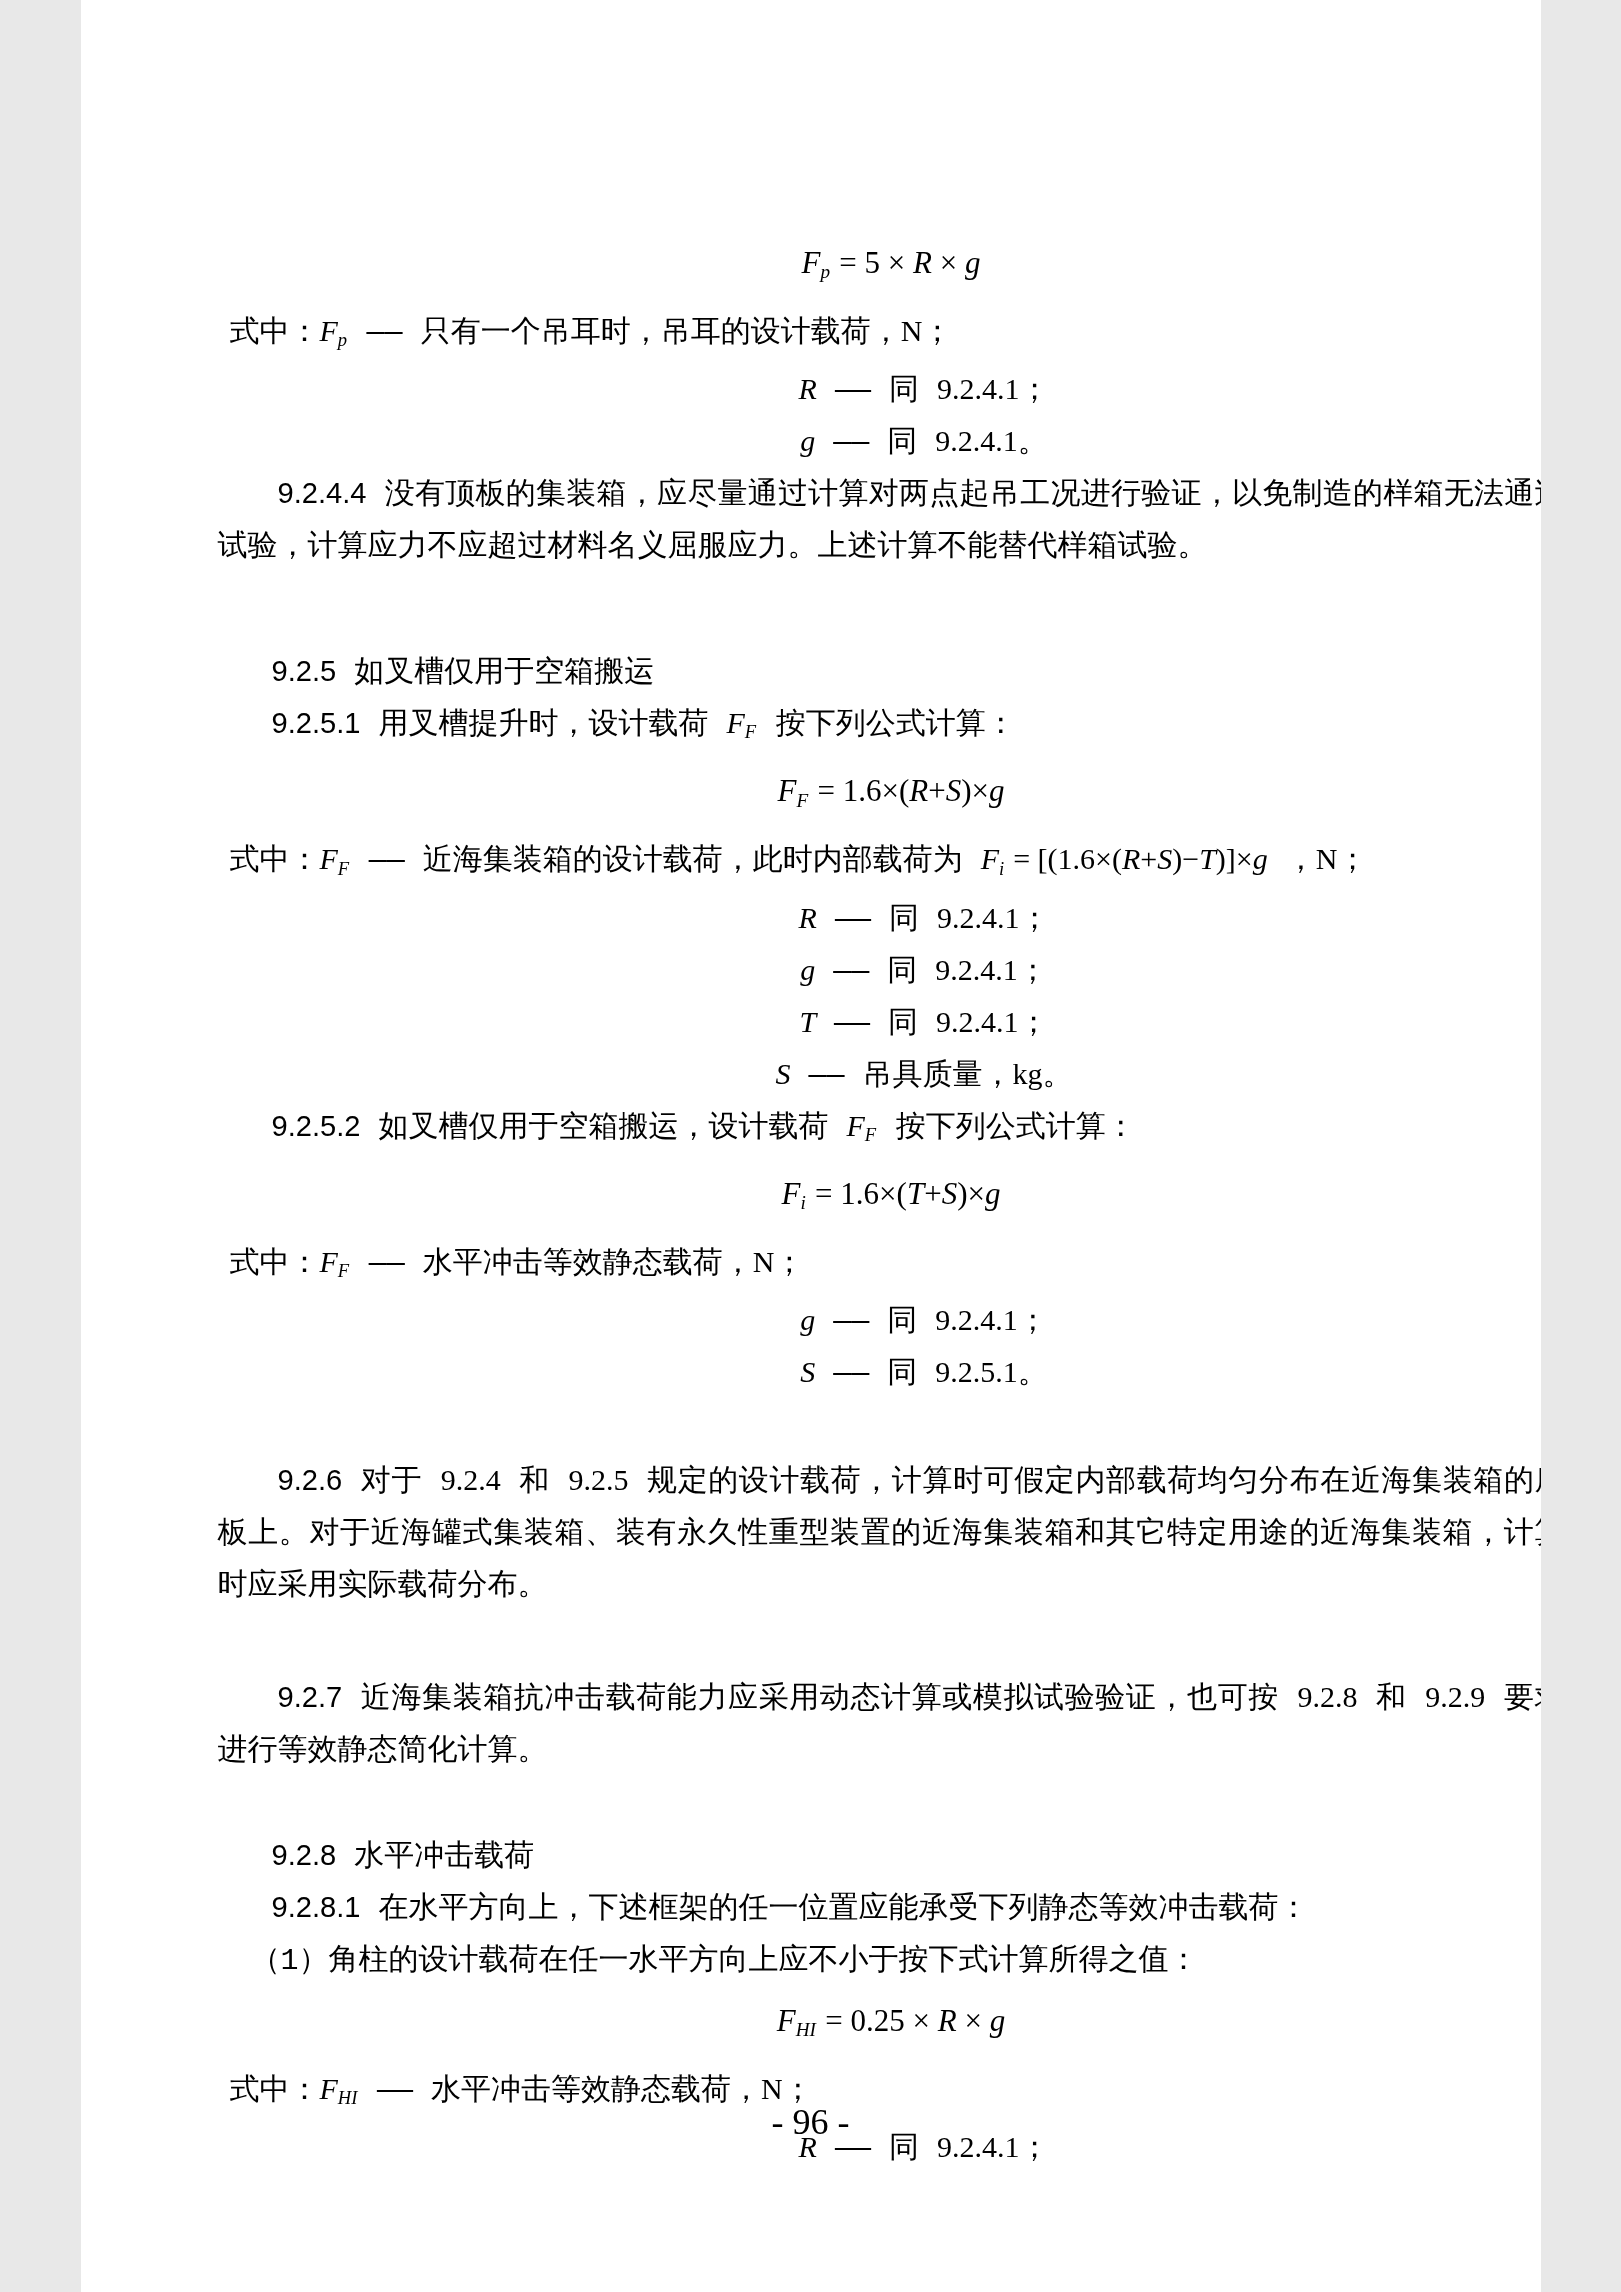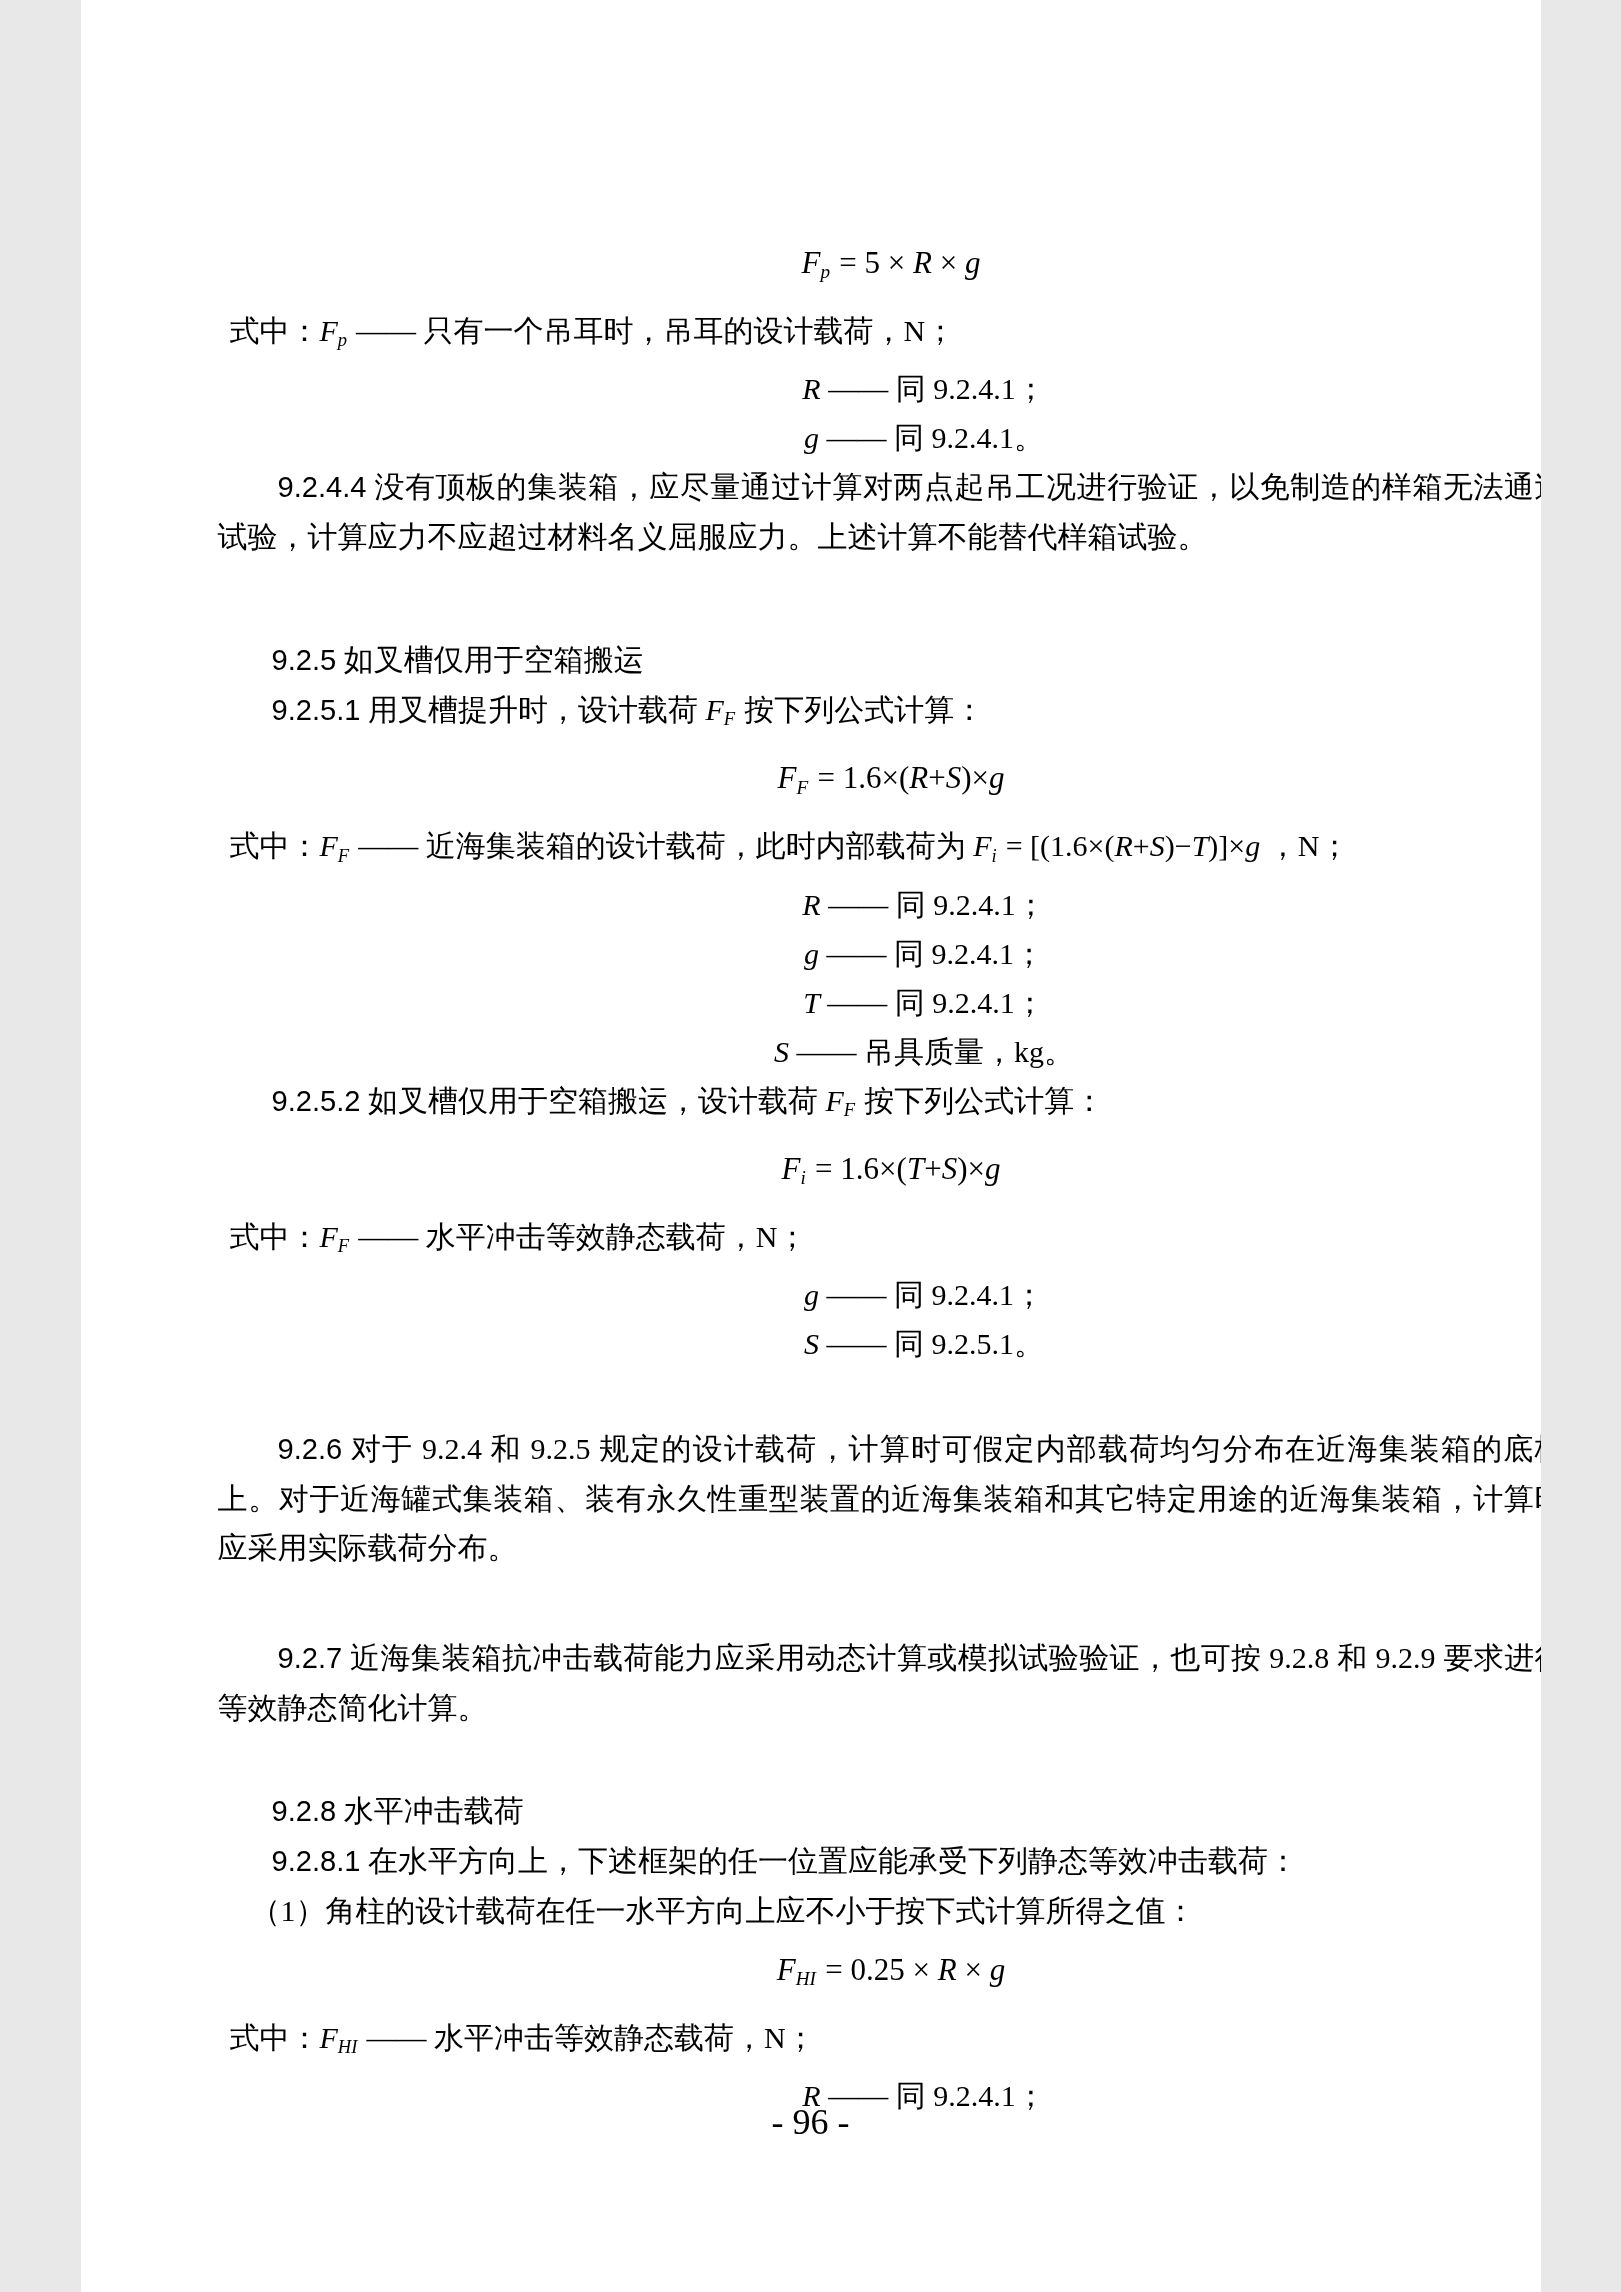--- a/index.html
+++ b/index.html
@@ -36,21 +36,21 @@
   .para {
     text-align: justify;
     text-indent: 2em;
   }
   .heading { padding-left: 1.8em; }
   .sub1    { padding-left: 1.8em; }
   .defhead { padding-left: 0.4em; }
   .def     { padding-left: 2.2em; text-align: center; }
   .list    { padding-left: 1.1em; }
 
-  .tk-cn  { font-family: Liberation Serif, serif; }
+  .tk-cn  { font-family: Liberation Mono, monospace; }
   .tk-rm  { font-family: "Liberation Serif", "DejaVu Serif", serif; }
   .tk-it  { font-family: "Liberation Serif", "DejaVu Serif", serif; font-style: italic; }
   .tk-sub {
     font-family: "Liberation Serif", "DejaVu Serif", serif;
     font-style: italic;
     font-size: 0.62em;
     vertical-align: -0.28em;
     margin-right: 0.08em;
   }
   .tk-secnum {

